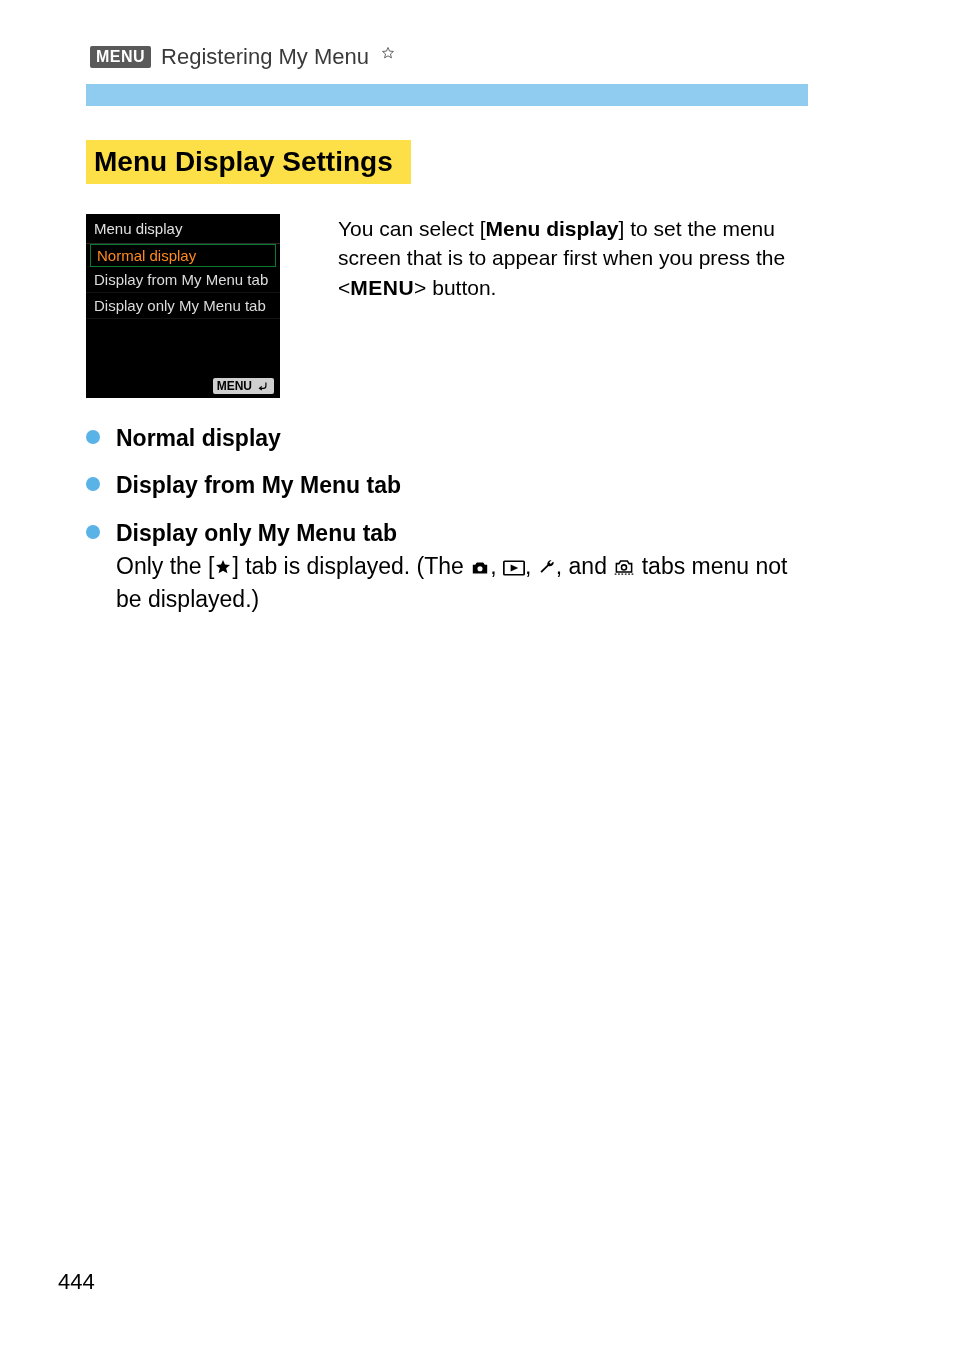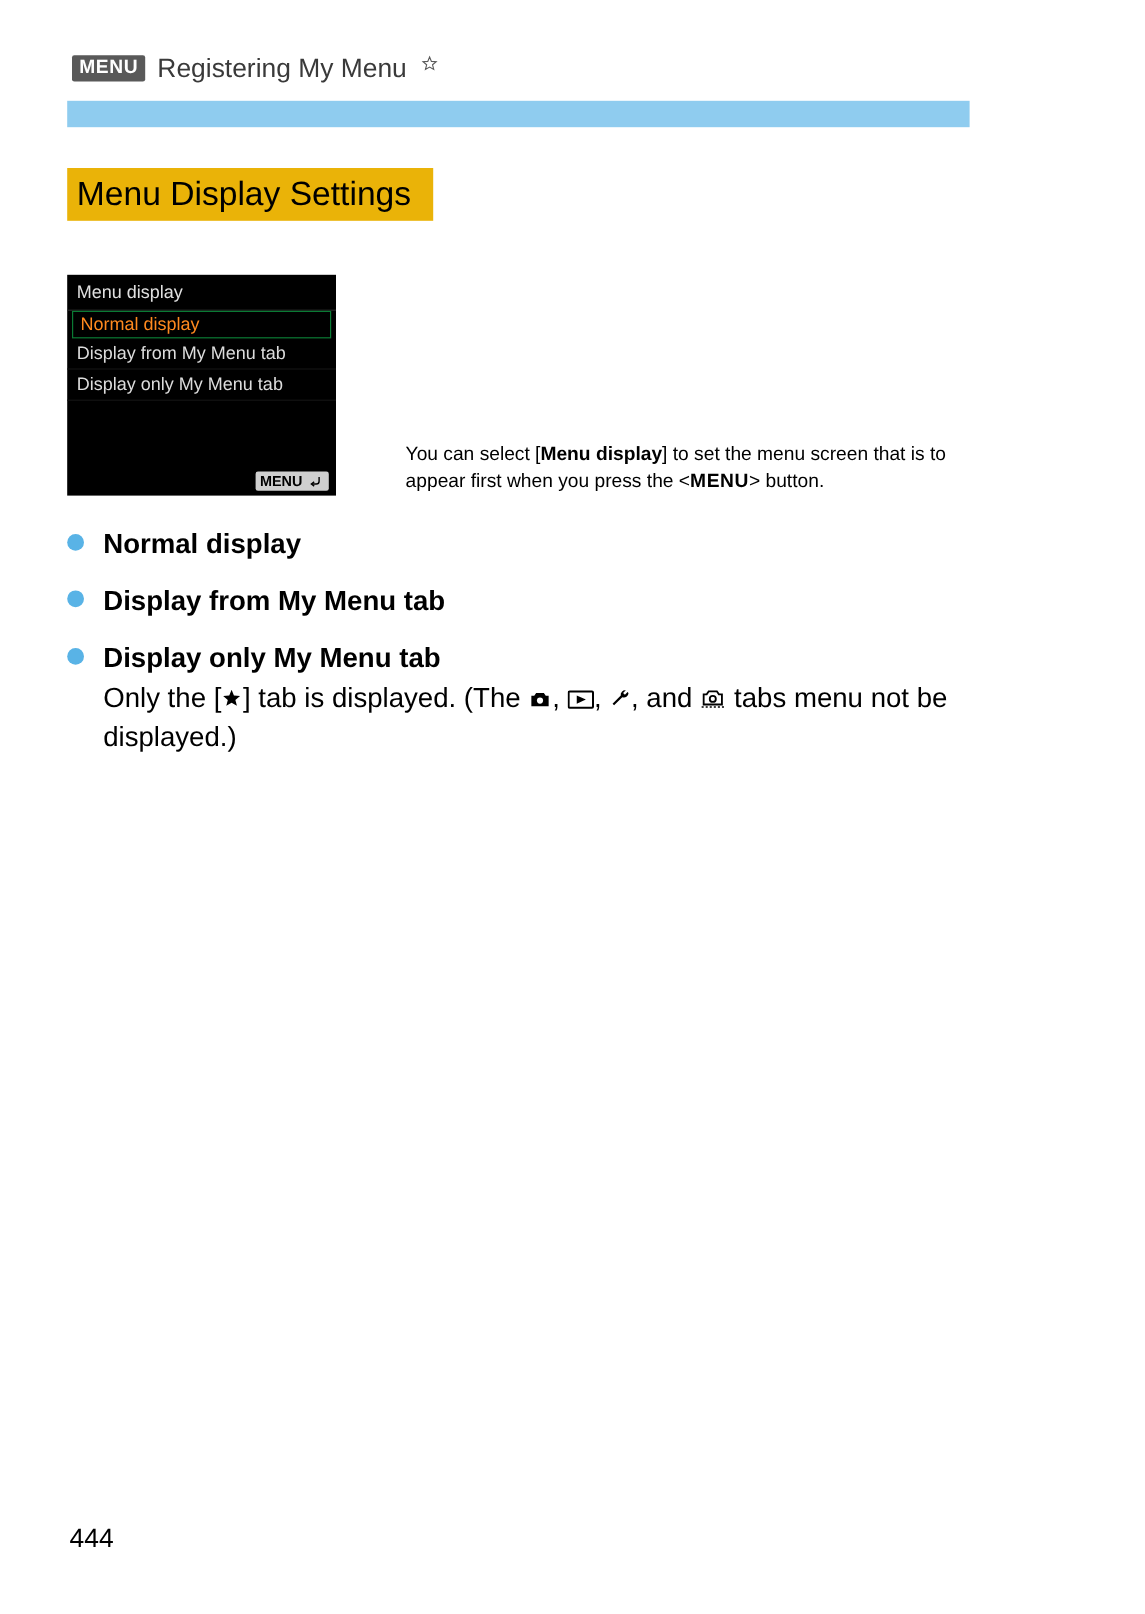--- a/index.html
+++ b/index.html
@@ -1,41 +1,41 @@
 <!DOCTYPE html>
 <html><head>
 <meta charset="utf-8">
 <style>
   * { margin: 0; padding: 0; box-sizing: border-box; }
   html, body { width: 954px; height: 1345px; background: #ffffff; font-family: Arial, Helvetica, sans-serif; color: #000; }
-  .page { position: relative; width: 866px; height: 1345px; padding: 44px 58px 40px 56px; }
+  .page { position: relative; width: 866px; height: 1345px; padding: 44px 58px 40px 86px; }
 
   
   .header-title { display: flex; align-items: center; gap: 10px; font-size: 22px; color: #3a3a3a; padding-left: 4px; }
   .menu-badge {
     display: inline-flex; align-items: center; justify-content: center;
     background: #595959; color: #fff; font-weight: bold; font-size: 16px;
     padding: 2px 6px; border-radius: 2px; letter-spacing: 0.5px;
     font-family: Arial, sans-serif;
   }
   .star-outline {
     display: inline-block; width: 14px; height: 14px; position: relative; margin-left: 2px; top: -4px;
   }
   .star-outline svg { width: 14px; height: 14px; display: block; }
 
   .header-rule { height: 22px; background: #8fccef; margin-top: 14px; }
 
   
   .section-heading {
-    display: inline-block; background: #eab308; font-size: 28px; font-weight: normal;
+    display: inline-block; background: #fde047; font-size: 28px; font-weight: bold;
     padding: 6px 18px 6px 8px; margin-top: 34px;
   }
 
   
-  .lcd-row { display: flex; gap: 58px; margin-top: 45px; align-items: flex-end; }
+  .lcd-row { display: flex; gap: 58px; margin-top: 30px; }
   .lcd {
     width: 278px; height: 184px; background: #000; color: #dcdcdc;
     font-family: Arial, sans-serif; font-size: 15px; position: relative;
     display: flex; flex-direction: column;
   }
   .lcd-title { color: #e0e0e0; padding: 6px 8px 6px 8px; font-size: 15px; }
   .lcd-sep { height: 1px; background: #2a2a2a; margin: 0 0 0 0; }
   .lcd-item {
     padding: 4px 8px; border-bottom: 1px solid #131313; font-size: 15px;
   }
@@ -52,21 +52,21 @@
     padding: 4px 6px 4px 6px;
   }
   .lcd-menu-chip {
     display:inline-flex; align-items:center; gap:4px;
     background:#cfcfcf; color:#000; font-weight:bold; font-size:12px;
     padding:1px 4px; border-radius:2px;
   }
   .lcd-menu-chip svg { width:14px; height:12px; }
 
   
-  .desc { font-size: 16px; line-height: 1.4; max-width: 470px; }
+  .desc { font-size: 21px; line-height: 1.4; max-width: 470px; }
   .desc .bold { font-weight: bold; }
   .menu-word {
     font-family: Arial, sans-serif; font-weight: bold; letter-spacing: 0.5px;
   }
 
   
   .bullets { margin-top: 24px; font-size: 23px; line-height: 1.45; }
   .b-item { display: flex; gap: 16px; margin-bottom: 14px; }
   .b-dot {
     flex: 0 0 14px; height: 14px; border-radius: 50%; background: #59b3e6; margin-top: 8px;

